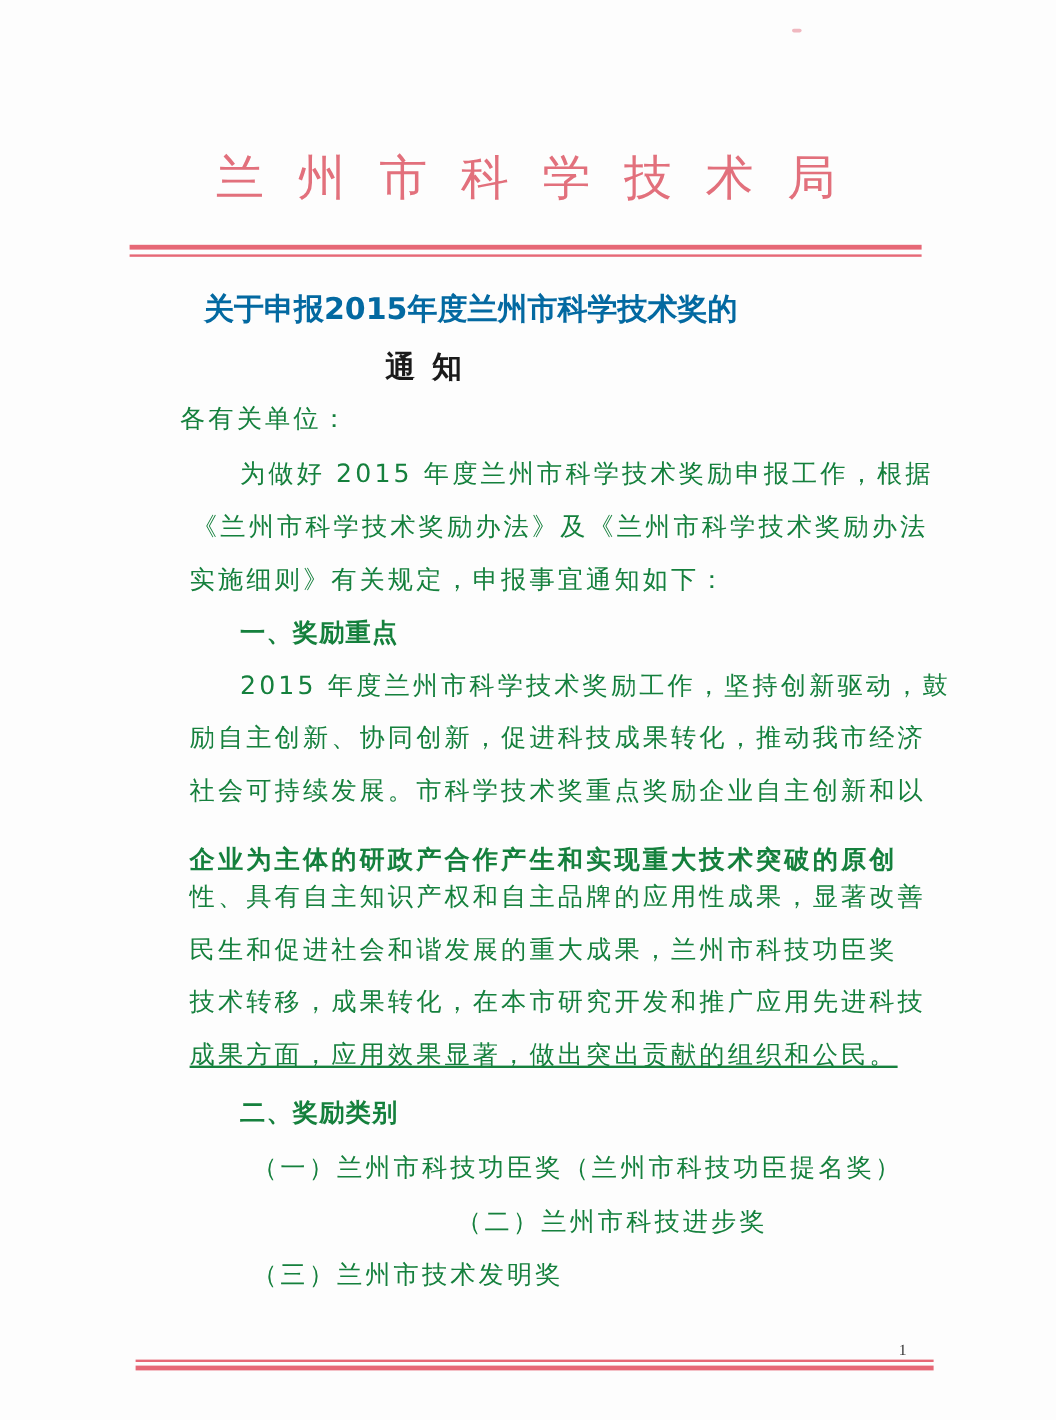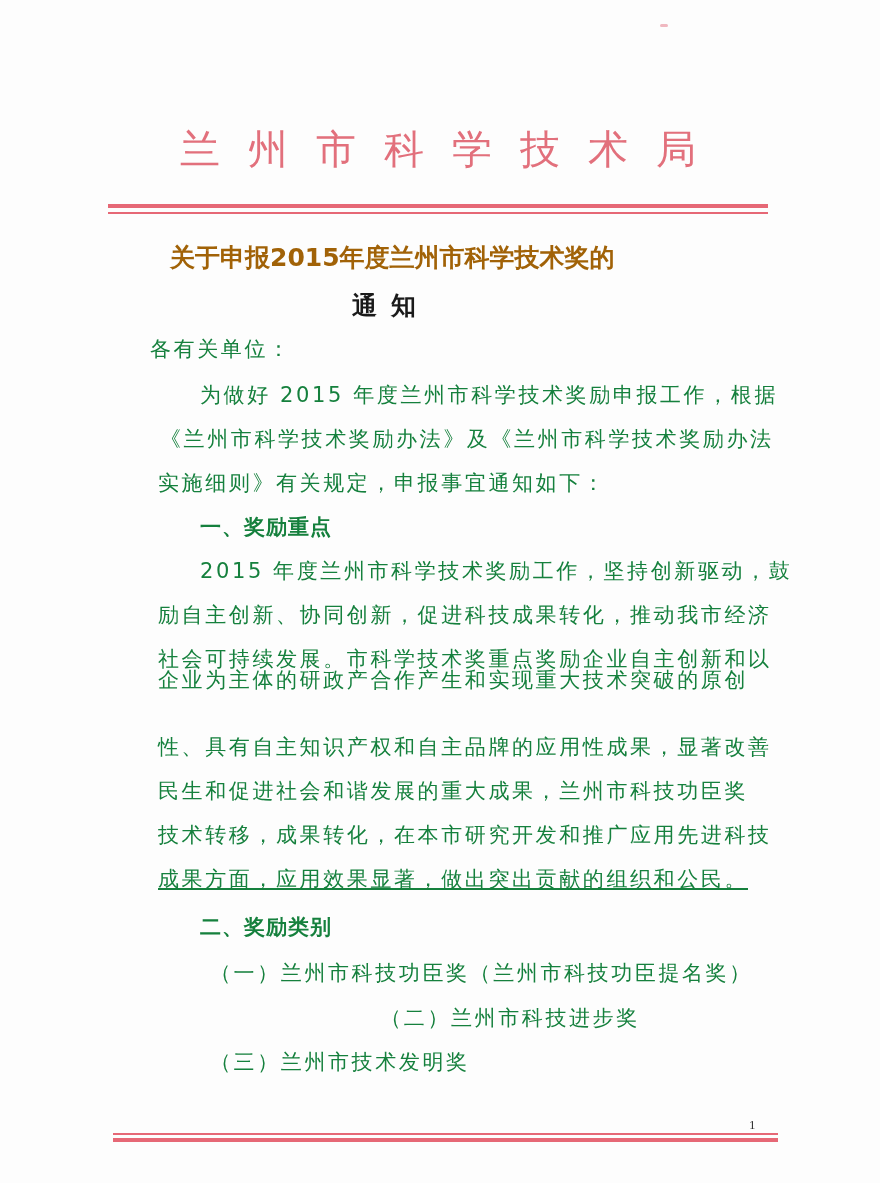--- a/index.html
+++ b/index.html
@@ -21,29 +21,29 @@
     text-align: justify;
     text-align-last: justify;
   }
   .rule { position: absolute; background: #e66876; }
   .head-thick { left: 108px; top: 204px; width: 660px; height: 4px; }
   .head-thin  { left: 108px; top: 212px; width: 660px; height: 2px; }
   .foot-thin  { left: 113px; top: 1133px; width: 665px; height: 2px; }
   .foot-thick { left: 113px; top: 1138px; width: 665px; height: 4px; }
   .title1 {
     position: absolute; left: 170px; top: 238px; width: 600px;
-    font-size: 25px; line-height: 40px; font-weight: bold; color: #a16207;
+    font-size: 25px; line-height: 40px; font-weight: bold; color: #0369a1;
     font-family: "DejaVu Sans", "Liberation Sans", sans-serif;
     white-space: nowrap;
   }
   .title2 {
     position: absolute; left: 0; width: 720px; top: 286px;
     font-size: 25px; line-height: 40px; font-weight: bold; text-align: center;
     font-family: "DejaVu Sans", "Liberation Sans", sans-serif;
-    letter-spacing: 14px; color: #1a1a1a; margin-left: 31px;
+    letter-spacing: 14px; color: #1a1a1a;
   }
   .line {
     position: absolute; left: 158px; width: 600px;
     font-size: 21px; line-height: 28px;
     white-space: nowrap;
     letter-spacing: 2.6px;
     color: #15803d;
     font-family: "DejaVu Sans", "Liberation Sans", sans-serif;
   }
   .indent { left: 200px; }
@@ -71,21 +71,21 @@
 
 <div class="line indent" style="top:381px;">为做好 2015 年度兰州市科学技术奖励申报工作，根据</div>
 <div class="line" style="top:425px;left:160px;">《兰州市科学技术奖励办法》及《兰州市科学技术奖励办法</div>
 <div class="line" style="top:469px;">实施细则》有关规定，申报事宜通知如下：</div>
 
 <div class="line indent heading" style="top:513px;">一、奖励重点</div>
 
 <div class="line indent" style="top:557px;">2015 年度兰州市科学技术奖励工作，坚持创新驱动，鼓</div>
 <div class="line" style="top:601px;">励自主创新、协同创新，促进科技成果转化，推动我市经济</div>
 <div class="line" style="top:645px;">社会可持续发展。市科学技术奖重点奖励企业自主创新和以</div>
-<div class="line" style="top:666px;">企业为主体的研政产合作产生和实现重大技术突破的原创</div>
+<div class="line" style="top:702px;font-weight:bold;">企业为主体的研政产合作产生和实现重大技术突破的原创</div>
 <div class="line" style="top:733px;">性、具有自主知识产权和自主品牌的应用性成果，显著改善</div>
 <div class="line" style="top:777px;">民生和促进社会和谐发展的重大成果，兰州市科技功臣奖</div>
 <div class="line" style="top:821px;">技术转移，成果转化，在本市研究开发和推广应用先进科技</div>
 <div class="line" style="top:865px;text-decoration:underline;">成果方面，应用效果显著，做出突出贡献的组织和公民。</div>
 
 <div class="line indent heading" style="top:913px;">二、奖励类别</div>
 
 <div class="line item" style="top:959px;">（一）兰州市科技功臣奖（兰州市科技功臣提名奖）</div>
 <div class="line item" style="top:1004px;text-align:center;">（二）兰州市科技进步奖</div>
 <div class="line item" style="top:1048px;">（三）兰州市技术发明奖</div>

